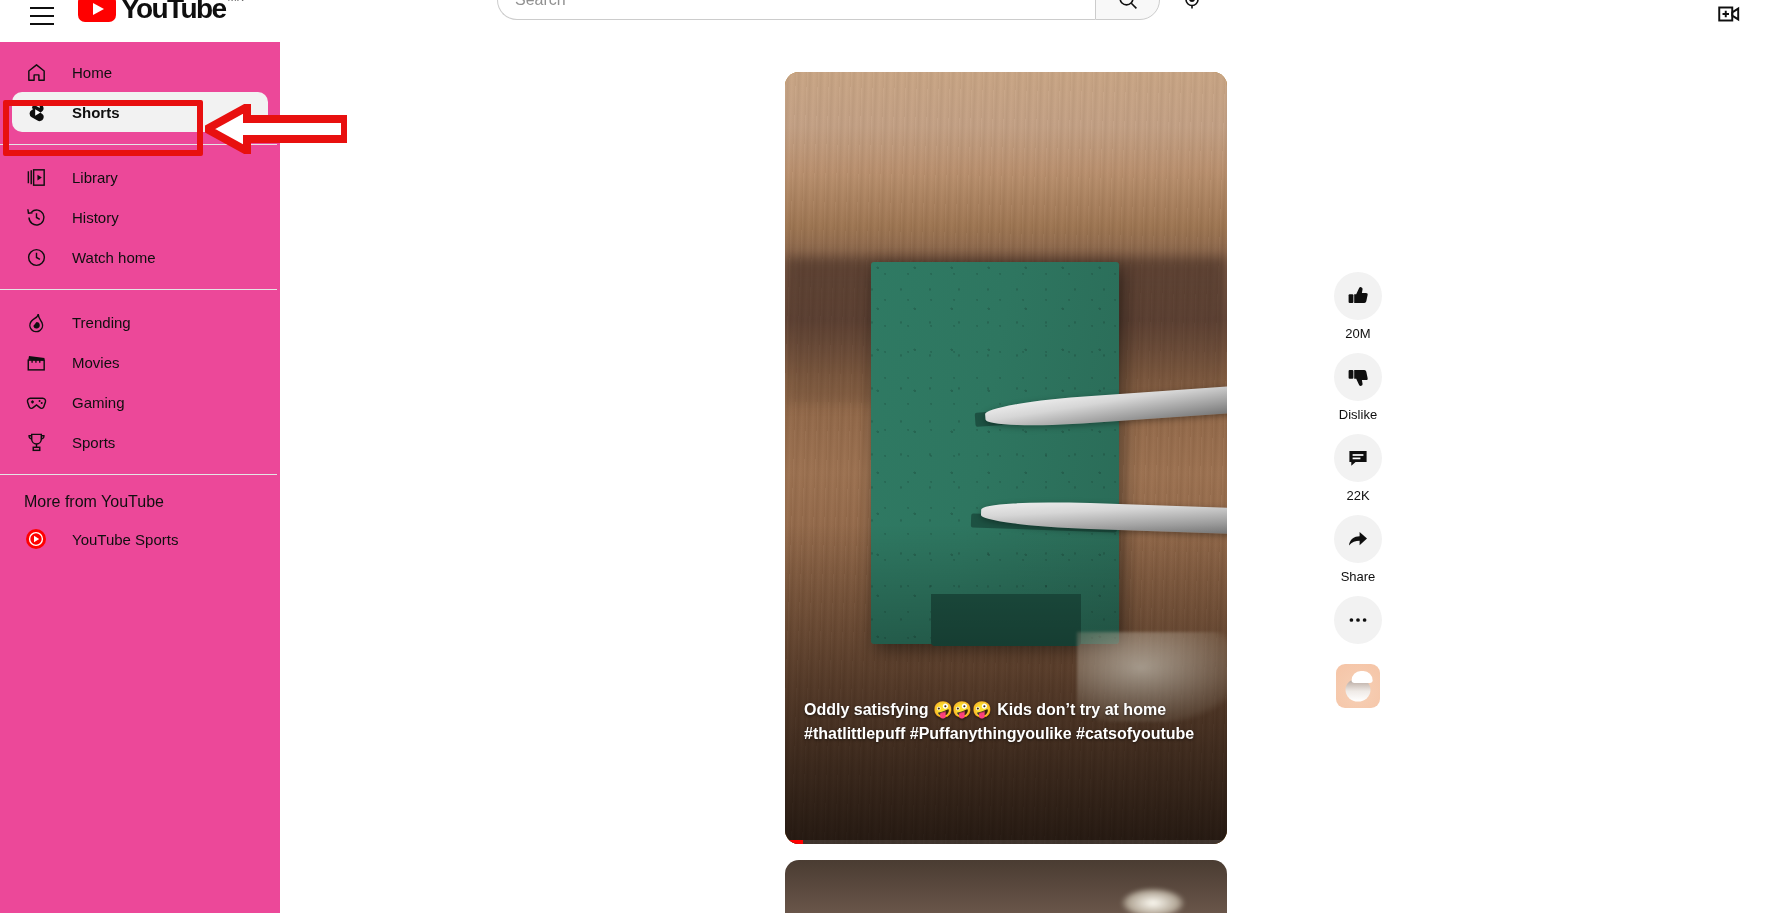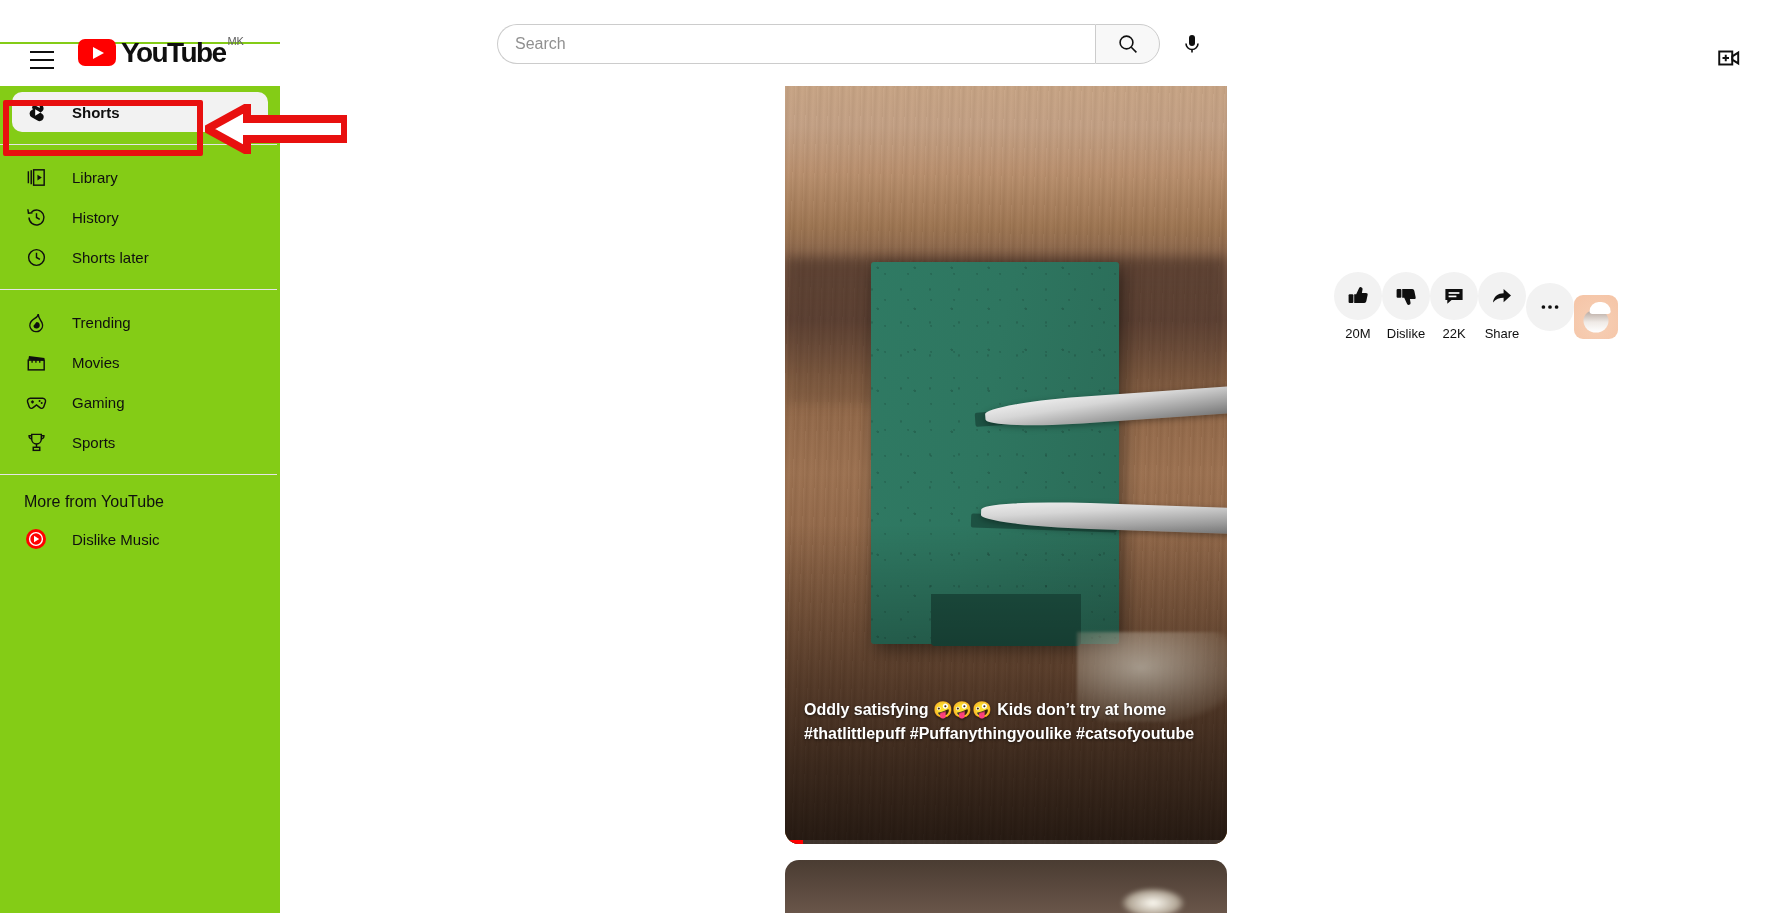--- a/index.html
+++ b/index.html
@@ -8,21 +8,21 @@
     overflow: hidden;
     background: #ffffff;
     font-family: "Liberation Sans", sans-serif;
     color: #0f0f0f;
   }
   #app { position: relative; width: 1769px; height: 913px; overflow: hidden; }
 
   
   .topbar {
     position: absolute; top: 0; left: 0; width: 1769px; height: 42px;
-    background: #ffffff; z-index: 30; margin-top: 44px;
+    background: #ffffff; z-index: 30;
   }
   .hamburger {
     position: absolute; left: 22px; top: -4px;
     width: 40px; height: 40px;
     display: flex; flex-direction: column; justify-content: center; align-items: center; gap: 6px;
     cursor: pointer;
   }
   .hamburger span { display: block; width: 24px; height: 2px; background: #0f0f0f; }
 
   .logo-wrap {
@@ -84,21 +84,21 @@
     position: absolute; right: 20px; top: -6px;
     width: 40px; height: 40px;
     display: flex; align-items: center; justify-content: center;
     cursor: pointer;
   }
 
   
   .sidebar {
     position: absolute; left: 0; top: 42px;
     width: 280px; height: 871px;
-    background: #84cc16;
+    background: #ec4899;
     padding-top: 10px;
     overflow: hidden;
     z-index: 20;
   }
   .nav-item {
     display: flex; align-items: center;
     height: 40px; margin: 0 12px;
     padding-left: 12px;
     border-radius: 10px;
     cursor: pointer;
@@ -244,21 +244,21 @@
   .short-card-next::after {
     content: ""; position: absolute; right: 42px; top: 28px;
     width: 64px; height: 30px; border-radius: 50%;
     background: radial-gradient(ellipse, #fffdf5 0%, rgba(255,250,230,.5) 55%, transparent 72%);
     filter: blur(2px);
   }
 
   
   .rail {
     position: absolute; left: 1054px; top: 230px;
-    display: flex; flex-direction: row; align-items: center;
+    display: flex; flex-direction: column; align-items: center;
   }
   .rail-group { display: flex; flex-direction: column; align-items: center; margin-bottom: 12px; }
   .rail-btn {
     width: 48px; height: 48px; border-radius: 50%;
     background: #f2f2f2;
     display: flex; align-items: center; justify-content: center;
     cursor: pointer;
   }
   .rail-label {
     font-size: 13px; color: #0f0f0f; margin-top: 6px; text-align: center;
@@ -385,21 +385,21 @@
       <span class="nav-label">History</span>
     </div>
 
     <div class="nav-item">
       <span class="nav-icon">
         <svg width="23" height="23" viewBox="0 0 24 24">
           <circle cx="12" cy="12" r="8.2" fill="none" stroke="#0f0f0f" stroke-width="1.5"></circle>
           <polyline points="12,7 12,12 15.6,14" fill="none" stroke="#0f0f0f" stroke-width="1.5"></polyline>
         </svg>
       </span>
-      <span class="nav-label">Shorts later</span>
+      <span class="nav-label">Watch home</span>
     </div>
 
 
     <div class="divider"></div>
 
 
     <div class="nav-item">
       <span class="nav-icon">
         <svg width="23" height="23" viewBox="0 0 24 24">
           <path d="M13.8 3 C13.8 7 9 7.4 6.4 11 a6.6 6.6 0 1 0 11.3 1.2 C16.4 9.6 13.8 7 13.8 3 z" fill="none" stroke="#0f0f0f" stroke-width="1.5"></path>
@@ -455,21 +455,21 @@
 
 
     <div class="nav-item">
       <span class="nav-icon">
         <svg width="24" height="24" viewBox="0 0 24 24">
           <circle cx="12" cy="12" r="10" fill="#ff0000"></circle>
           <circle cx="12" cy="12" r="6.4" fill="none" stroke="#ffffff" stroke-width="1.4"></circle>
           <path d="M10 8.8 v6.4 l5.2 -3.2 z" fill="#ffffff"></path>
         </svg>
       </span>
-      <span class="nav-label">Dislike Music</span>
+      <span class="nav-label">YouTube Sports</span>
     </div>
   </div>
 
   <div class="main">
 
     <div class="short-card">
       <div class="wood"></div>
       <div class="foam">
         <div class="foam-notch" style="left:104px; top:146px; width:140px; height:14px; transform:rotate(-4deg);"></div>
         <div class="foam-notch" style="left:100px; top:254px; width:146px; height:14px; transform:rotate(2deg);"></div>

